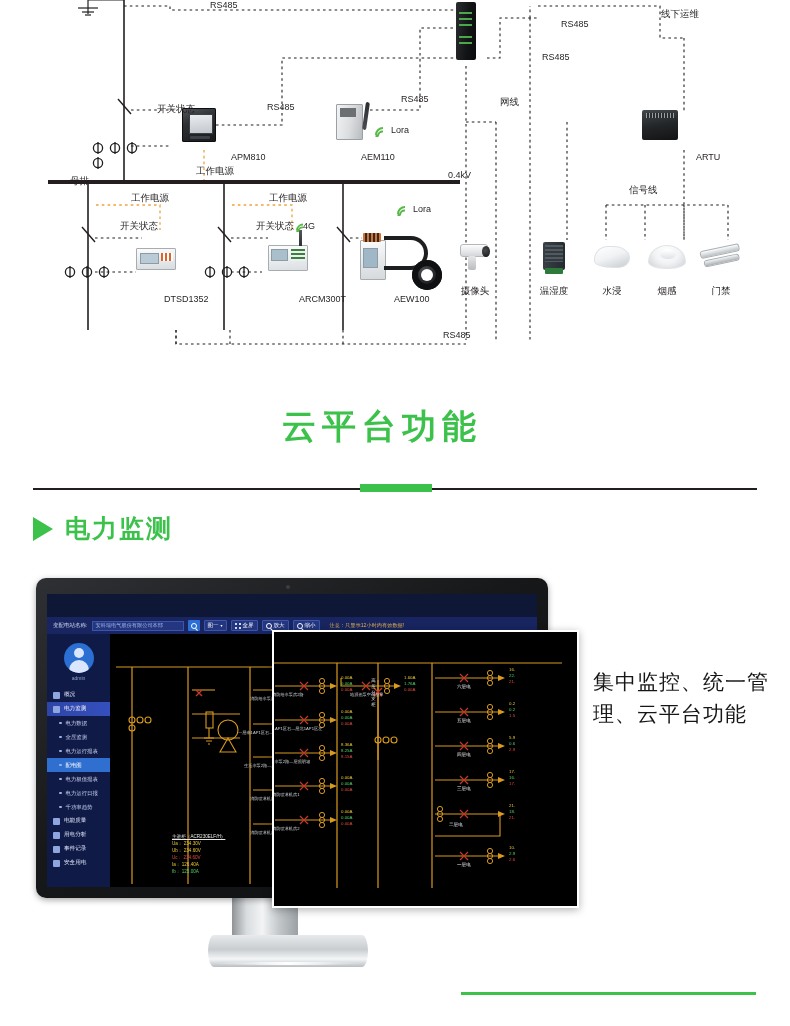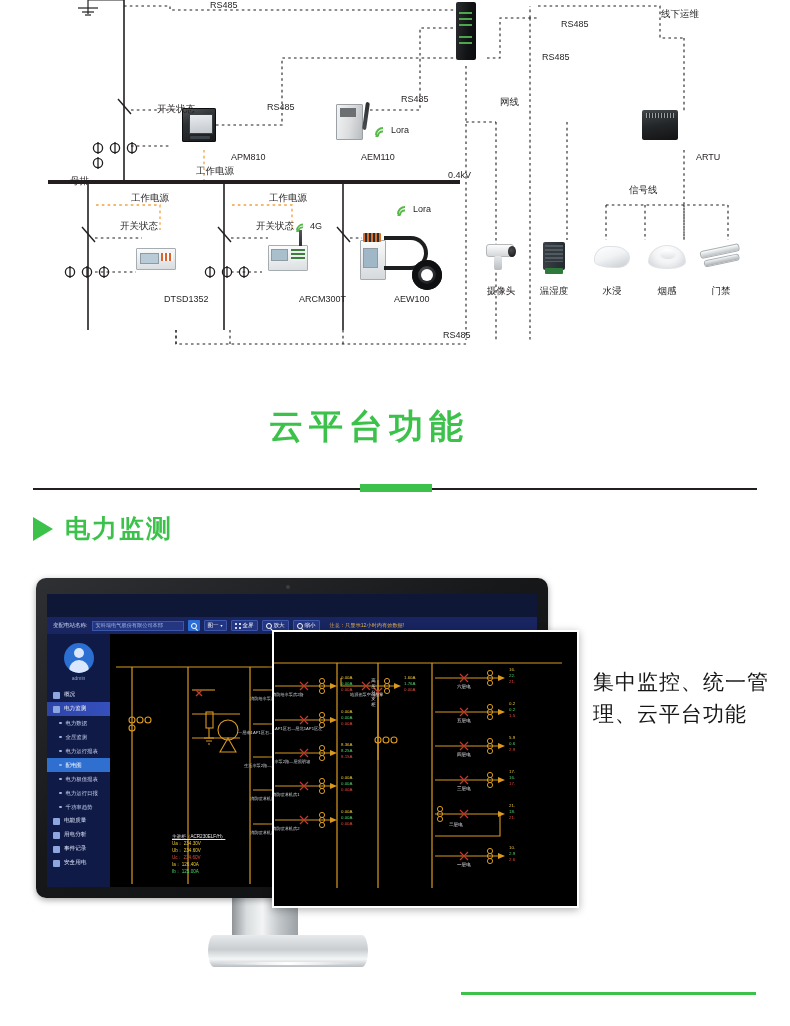--- a/index.html
+++ b/index.html
@@ -135,21 +135,21 @@
     background:linear-gradient(180deg,#fdfdfd,#b9bec2); border-radius:3px; border:1px solid #aab0b4;}
   .door s{ position:absolute; display:block; left:2px; top:10px; width:36px; height:7px;
     background:linear-gradient(180deg,#f0f2f3,#a9aeb2); border-radius:3px; border:1px solid #aab0b4;}
   .sensor span{ position:absolute; bottom:-14px; left:0; width:46px; text-align:center;
     font-size:9.5px; color:#231f20;}
 
   .lora { position:absolute; color:#231f20; font-size:9px; }
 
   
   .section-title {
-    position:absolute; left:3px; top:404px; width:732px; text-align:center;
+    position:absolute; left:16px; top:404px; width:732px; text-align:center;
     font-size:34px; font-weight:bold; color:#3cc24b; letter-spacing:6px;
     font-family:"DejaVu Sans","Liberation Sans",sans-serif;
   }
   .rule-wrap { position:absolute; left:33px; top:484px; width:724px; height:8px; }
   .rule-line { position:absolute; left:0; top:4px; width:724px; height:1.5px; background:#231f20; }
   .rule-tab { position:absolute; left:327px; top:0; width:72px; height:8px; background:#3cc24b; }
 
   .sub-head { position:absolute; left:33px; top:512px; display:flex; align-items:center; gap:12px; }
   .tri {
     width:0; height:0; border-left:20px solid #3cc24b;
@@ -386,21 +386,21 @@
       </div>
     </div>
   <div class="dev" style="left:360px; top:240px;">
     <div class="aew100">
         <em></em>
       </div>
     <div class="cable" style="left:24px; top:-4px;"></div>
     <div class="toroid" style="left:52px; top:20px;"></div>
   </div>
 
-  <div class="sensor" style="left:478px; top:240px;">
+  <div class="sensor" style="left:452px; top:240px;">
     <div class="cam"></div>
       <div class="cam-stand"></div>
     <span>摄像头</span>
   </div>
   <div class="sensor" style="left:531px; top:240px;">
     <div class="th">
         <i></i>
       </div>
     <span>温湿度</span>
   </div>
@@ -441,21 +441,21 @@
     <span style="position:absolute;left:17px;top:1px;">Lora</span>
   </div>
   <div class="lora" style="left:295px; top:221px;">
     <svg width="13" height="11">
         <g fill="none" stroke="#57b947" stroke-width="1.8">
       <path d="M2 9 A6 6 0 0 1 8 3.5"></path>
           <path d="M3.5 10 A3.8 3.8 0 0 1 8 6.4"></path>
         </g>
       <circle cx="2.6" cy="10" r="1.4" fill="#57b947"></circle>
       </svg>
-    <span style="position:absolute;left:15px;top:0px;">4G</span>
+    <span style="position:absolute;left:8px;top:0px;">4G</span>
   </div>
 
   <div class="dlabel cn" style="left:46px; top:175px;">母排</div>
   <div class="dlabel" style="left:424px; top:170px;">0.4kV</div>
 
   <div class="dlabel" style="left:186px; top:0px;">RS485</div>
   <div class="dlabel" style="left:537px; top:19px;">RS485</div>
   <div class="dlabel" style="left:518px; top:52px;">RS485</div>
   <div class="dlabel" style="left:243px; top:102px;">RS485</div>
   <div class="dlabel" style="left:377px; top:94px;">RS485</div>

